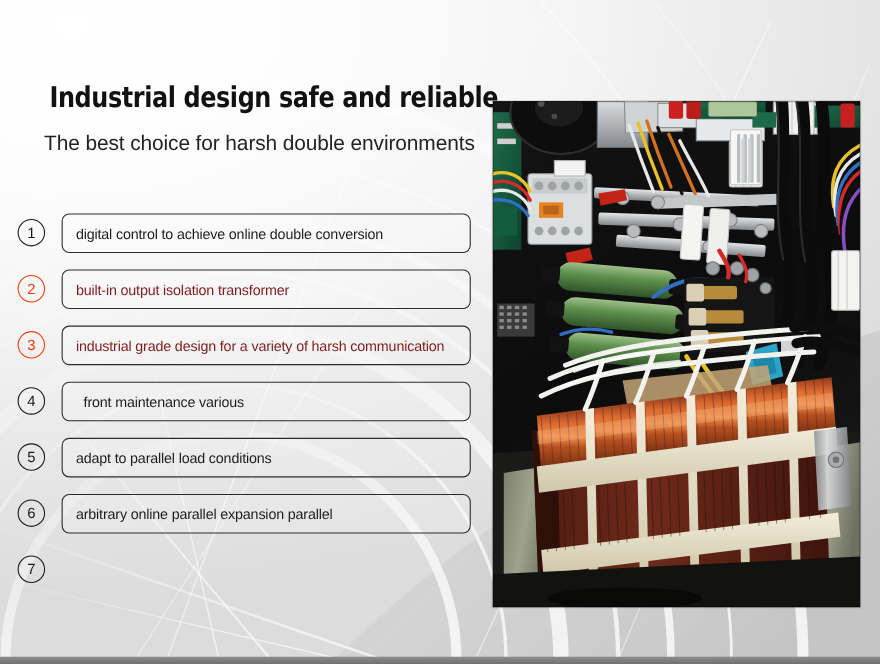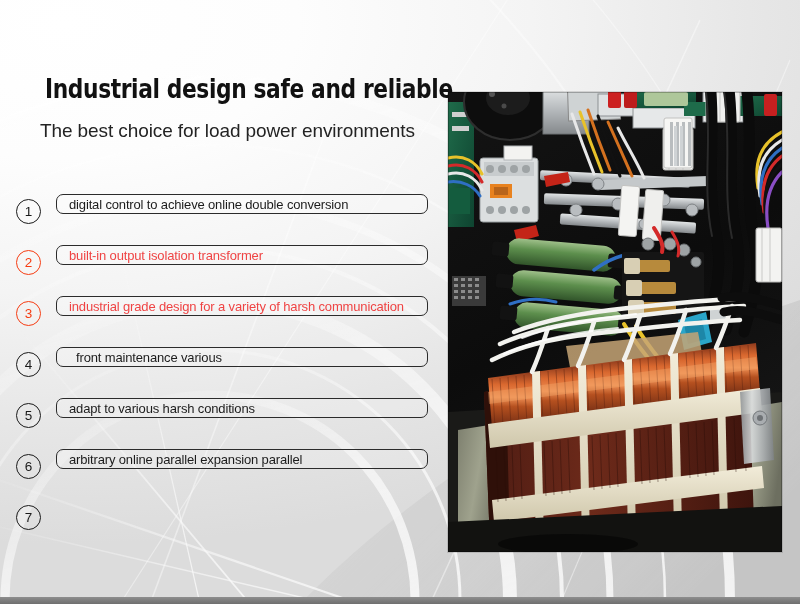--- a/index.html
+++ b/index.html
@@ -91,36 +91,36 @@
   }
   .feature-row.accent .feature-num {
     border-color: #f63c12;
     color: #f63c12;
   }
   .feature-box {
     position: absolute;
     left: 56px;
     top: 0;
     width: 372px;
-    height: 20px;
+    height: 36px;
     box-sizing: border-box;
     border: 1.2px solid #2b2b2b;
     border-radius: 7px;
     background: rgba(255,255,255,0.18);
     display: flex;
     align-items: center;
   }
   .feature-text {
     padding-left: 12px;
     font-size: 13px;
     color: #1c1c1c;
     letter-spacing: -0.15px;
     white-space: nowrap;
   }
-  .feature-row.accent .feature-text { color: #ef4444; }
+  .feature-row.accent .feature-text { color: #7f1d1d; }
   .feature-row.indent .feature-text { padding-left: 19px; }
 
   
   .photo {
     position: absolute;
     left: 448px;
     top: 92px;
     width: 334px;
     height: 460px;
     overflow: hidden;
@@ -189,21 +189,21 @@
       </g>
 
       <g fill="none" stroke="#ffffff" stroke-opacity="0.45">
         <path d="M430,-60 C560,60 640,180 660,330" stroke-width="2"></path>
         <path d="M520,-80 C660,60 740,200 760,360" stroke-width="1.2"></path>
       </g>
     </svg>
   </div>
 
   <div class="title">Industrial design safe and reliable</div>
-  <div class="subtitle">The best choice for load power environments</div>
+  <div class="subtitle">The best choice for harsh double environments</div>
 
   <div class="feature-list">
 
     <div class="feature-row">
       <div class="feature-num">1</div>
       <div class="feature-box">
         <span class="feature-text">digital control to achieve online double conversion</span>
       </div>
     </div>
 
@@ -224,21 +224,21 @@
     <div class="feature-row indent">
       <div class="feature-num">4</div>
       <div class="feature-box">
         <span class="feature-text">front maintenance various</span>
       </div>
     </div>
 
     <div class="feature-row">
       <div class="feature-num">5</div>
       <div class="feature-box">
-        <span class="feature-text">adapt to various harsh conditions</span>
+        <span class="feature-text">adapt to parallel load conditions</span>
       </div>
     </div>
 
     <div class="feature-row">
       <div class="feature-num">6</div>
       <div class="feature-box">
         <span class="feature-text">arbitrary online parallel expansion parallel</span>
       </div>
     </div>
 

